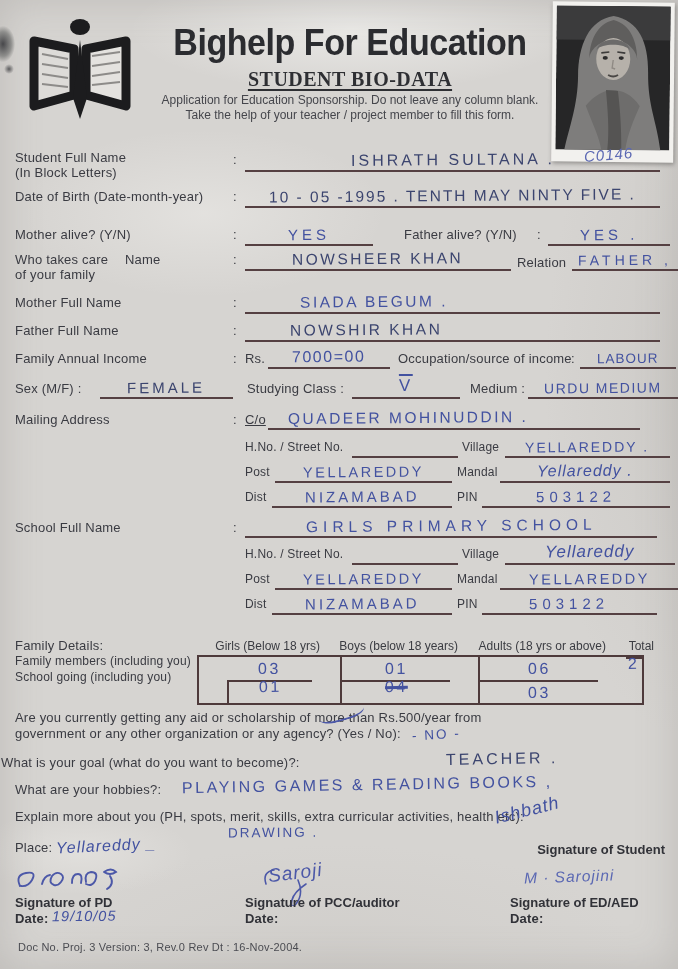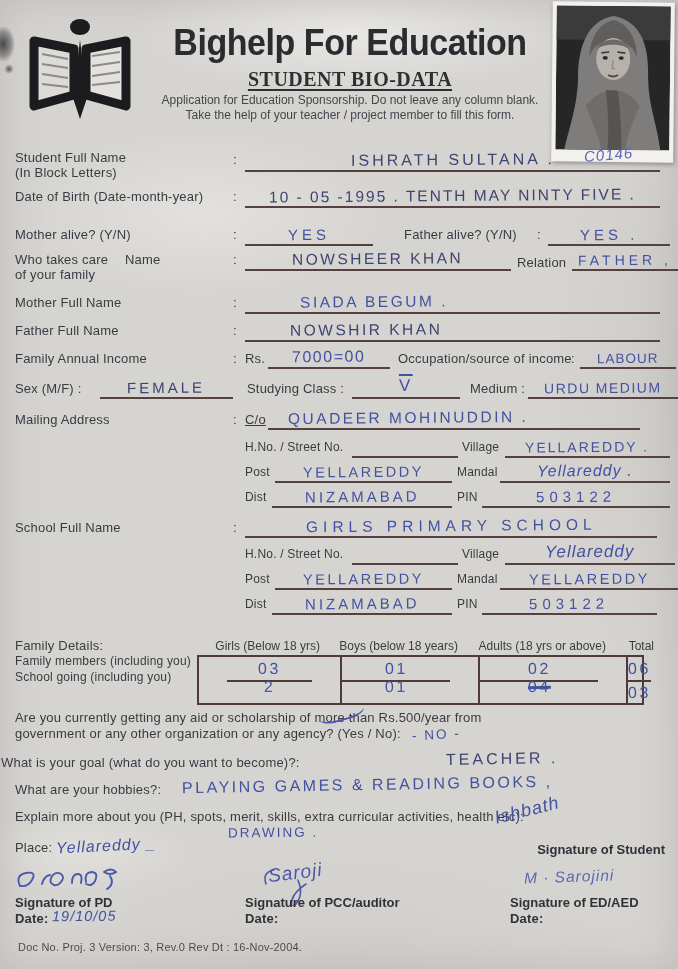--- a/index.html
+++ b/index.html
@@ -246,23 +246,20 @@
   </div>
 
   <div class="tbl">
     <div class="cell c0">
         <span class="hw">03</span>
       </div>
     <div class="cell">
         <span class="hw">01</span>
       </div>
     <div class="cell">
-        <span class="hw">02</span>
-      </div>
-    <div class="cell">
         <span class="hw">06</span>
       </div>
     <div class="cell c0 r2">
         <span class="hw up">2</span>
       </div>
     <div class="cell r2">
         <span class="hw up">01</span>
       </div>
     <div class="cell r2">
         <span class="hw up strike">04</span>

